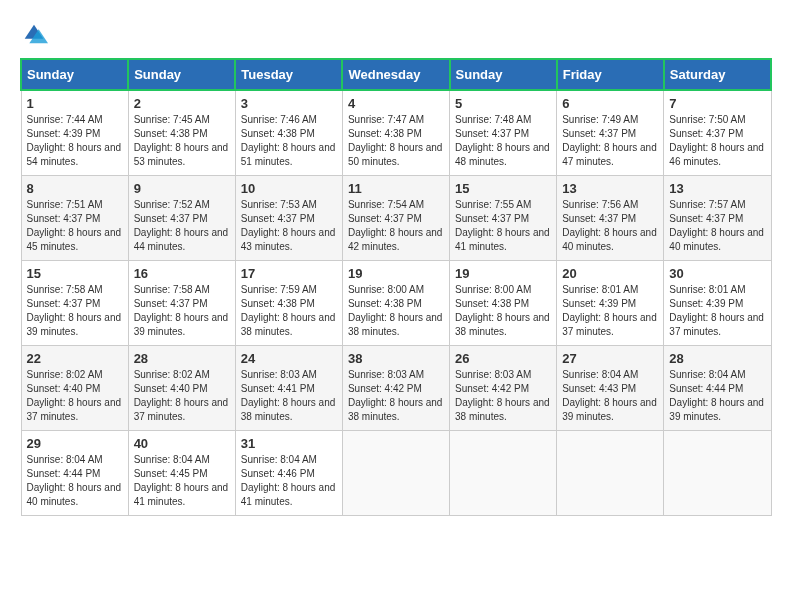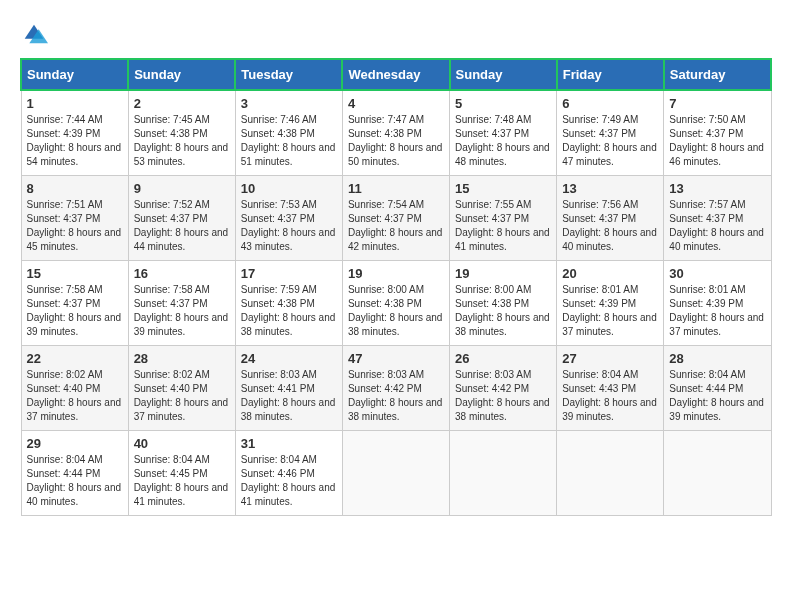--- a/index.html
+++ b/index.html
@@ -318,21 +318,21 @@
       </td>
         <td>
         <span class="day-number">24</span>
         <div class="day-info">
           Sunrise: 8:03 AM<br>
           Sunset: 4:41 PM<br>
           Daylight: 8 hours and 38 minutes.
         </div>
       </td>
         <td>
-        <span class="day-number">47</span>
+        <span class="day-number">38</span>
         <div class="day-info">
           Sunrise: 8:03 AM<br>
           Sunset: 4:42 PM<br>
           Daylight: 8 hours and 38 minutes.
         </div>
       </td>
         <td>
         <span class="day-number">26</span>
         <div class="day-info">
           Sunrise: 8:03 AM<br>

